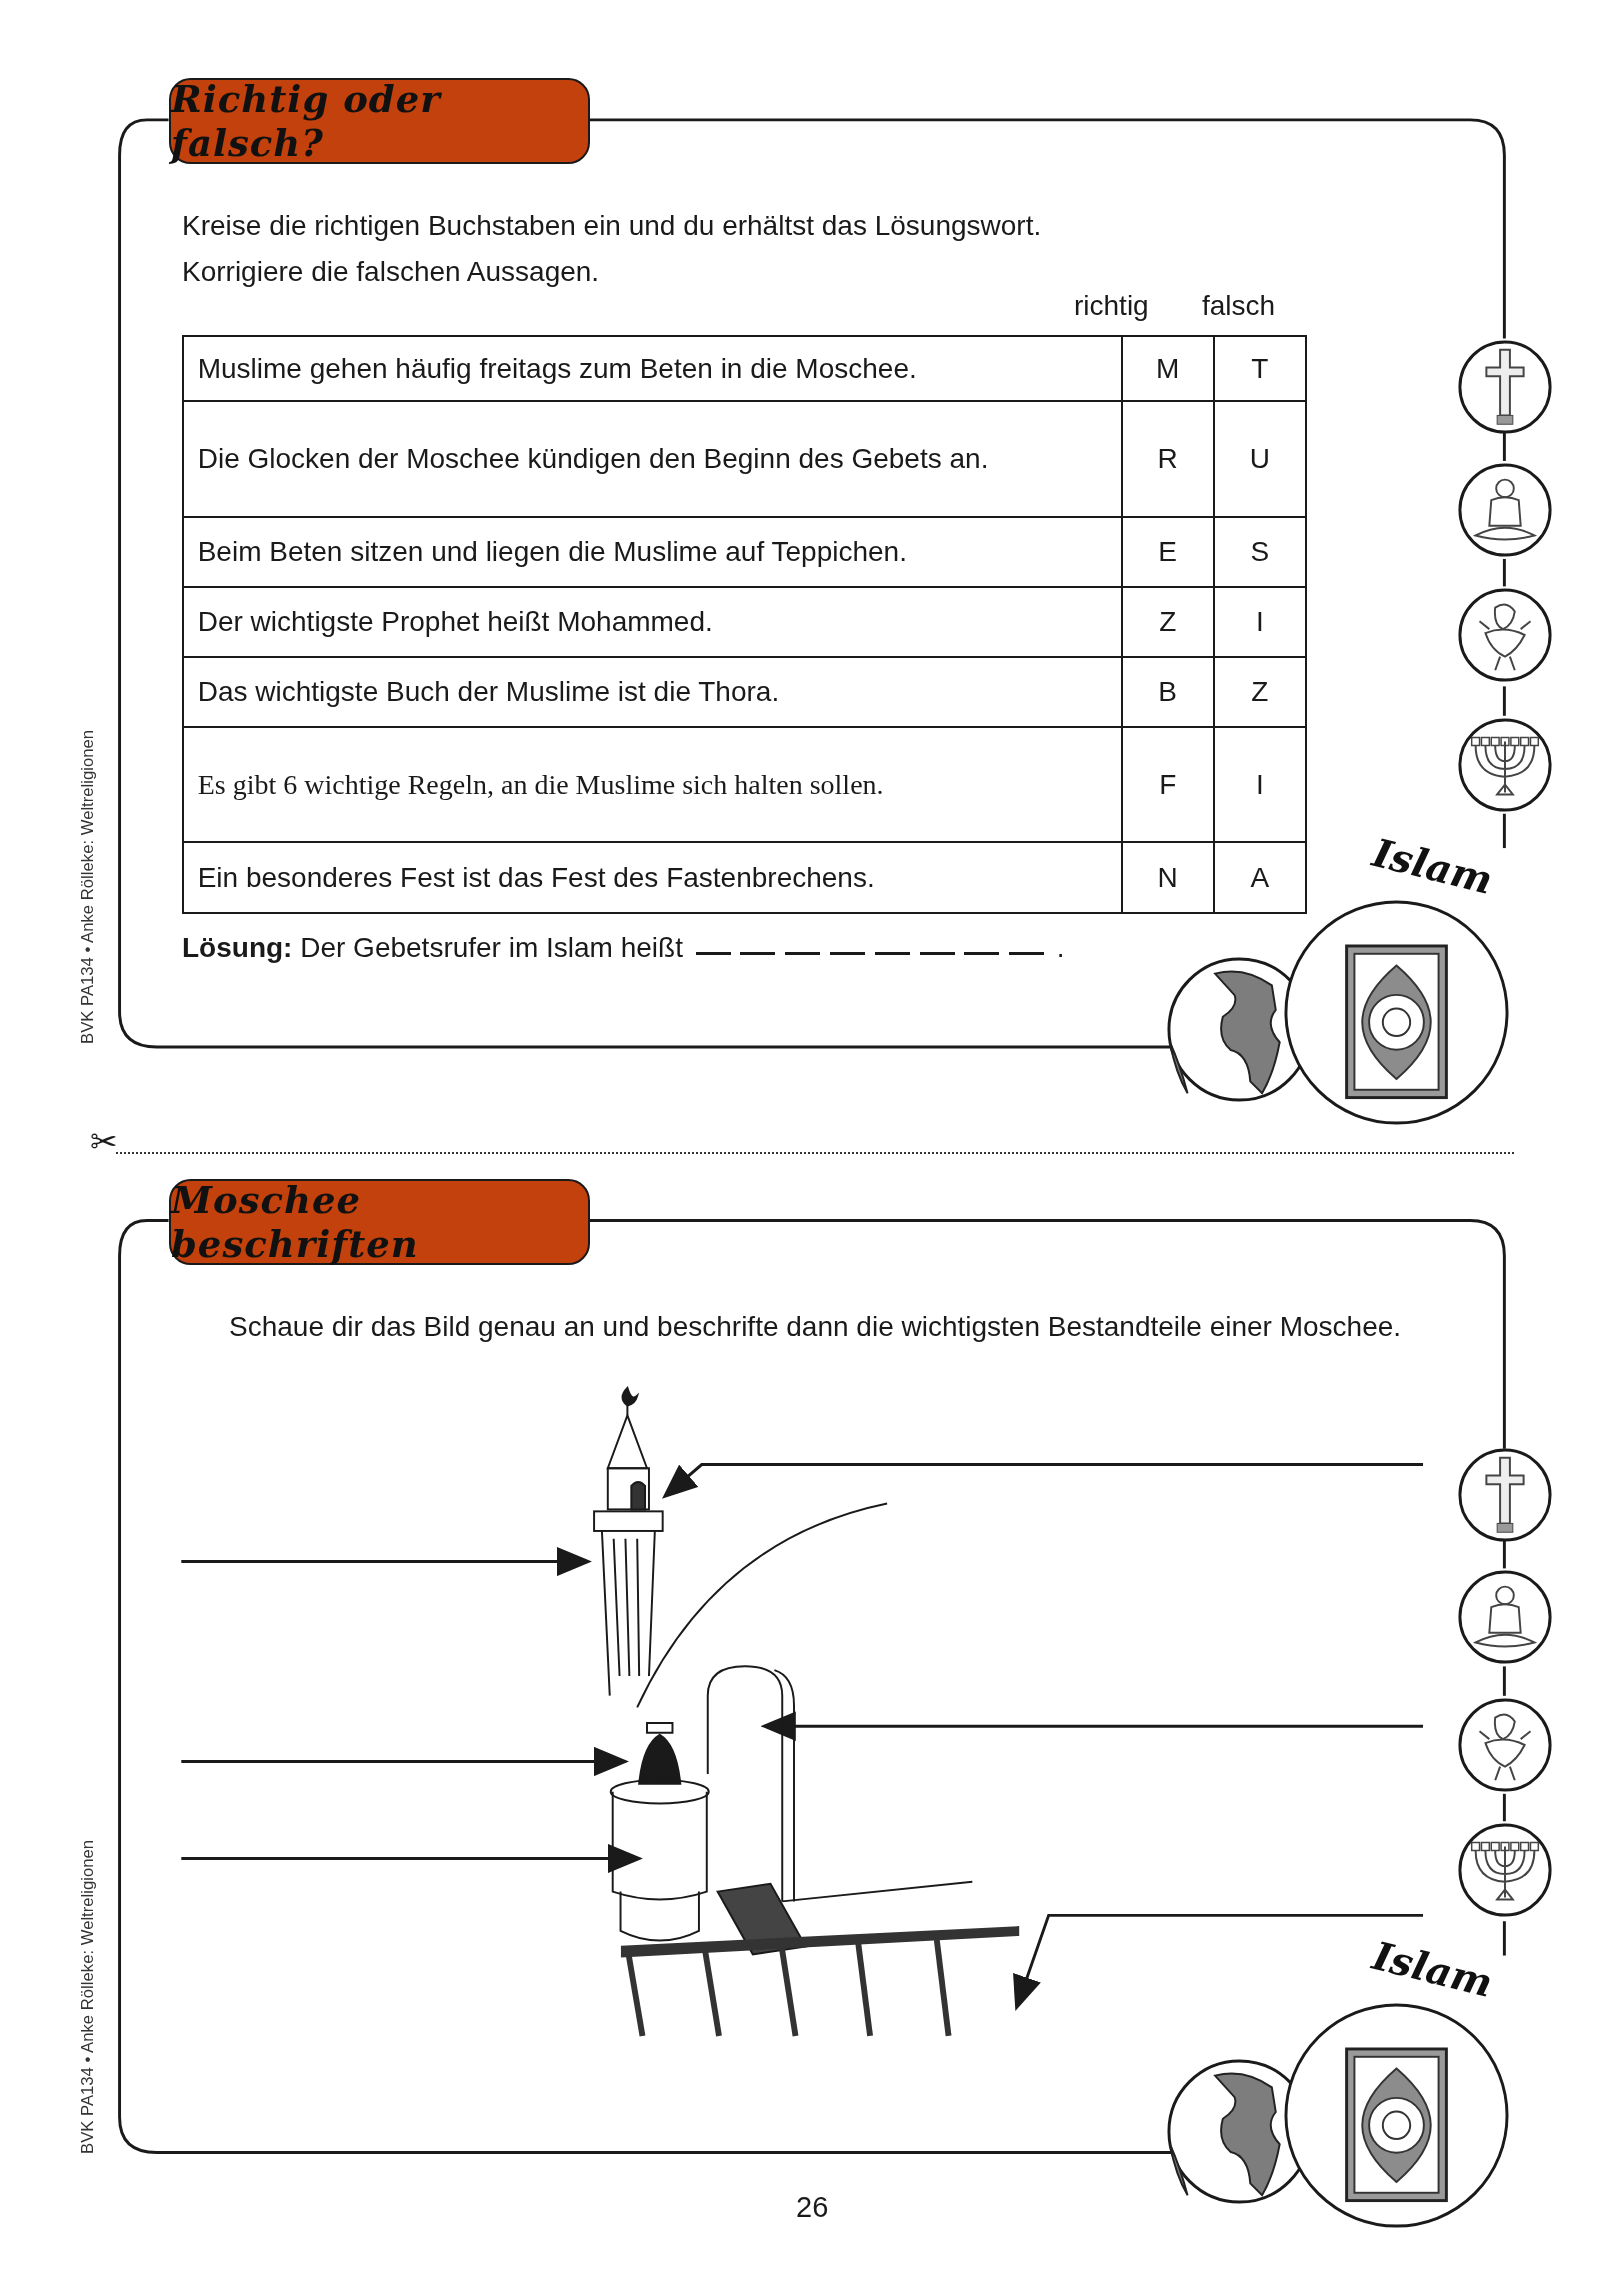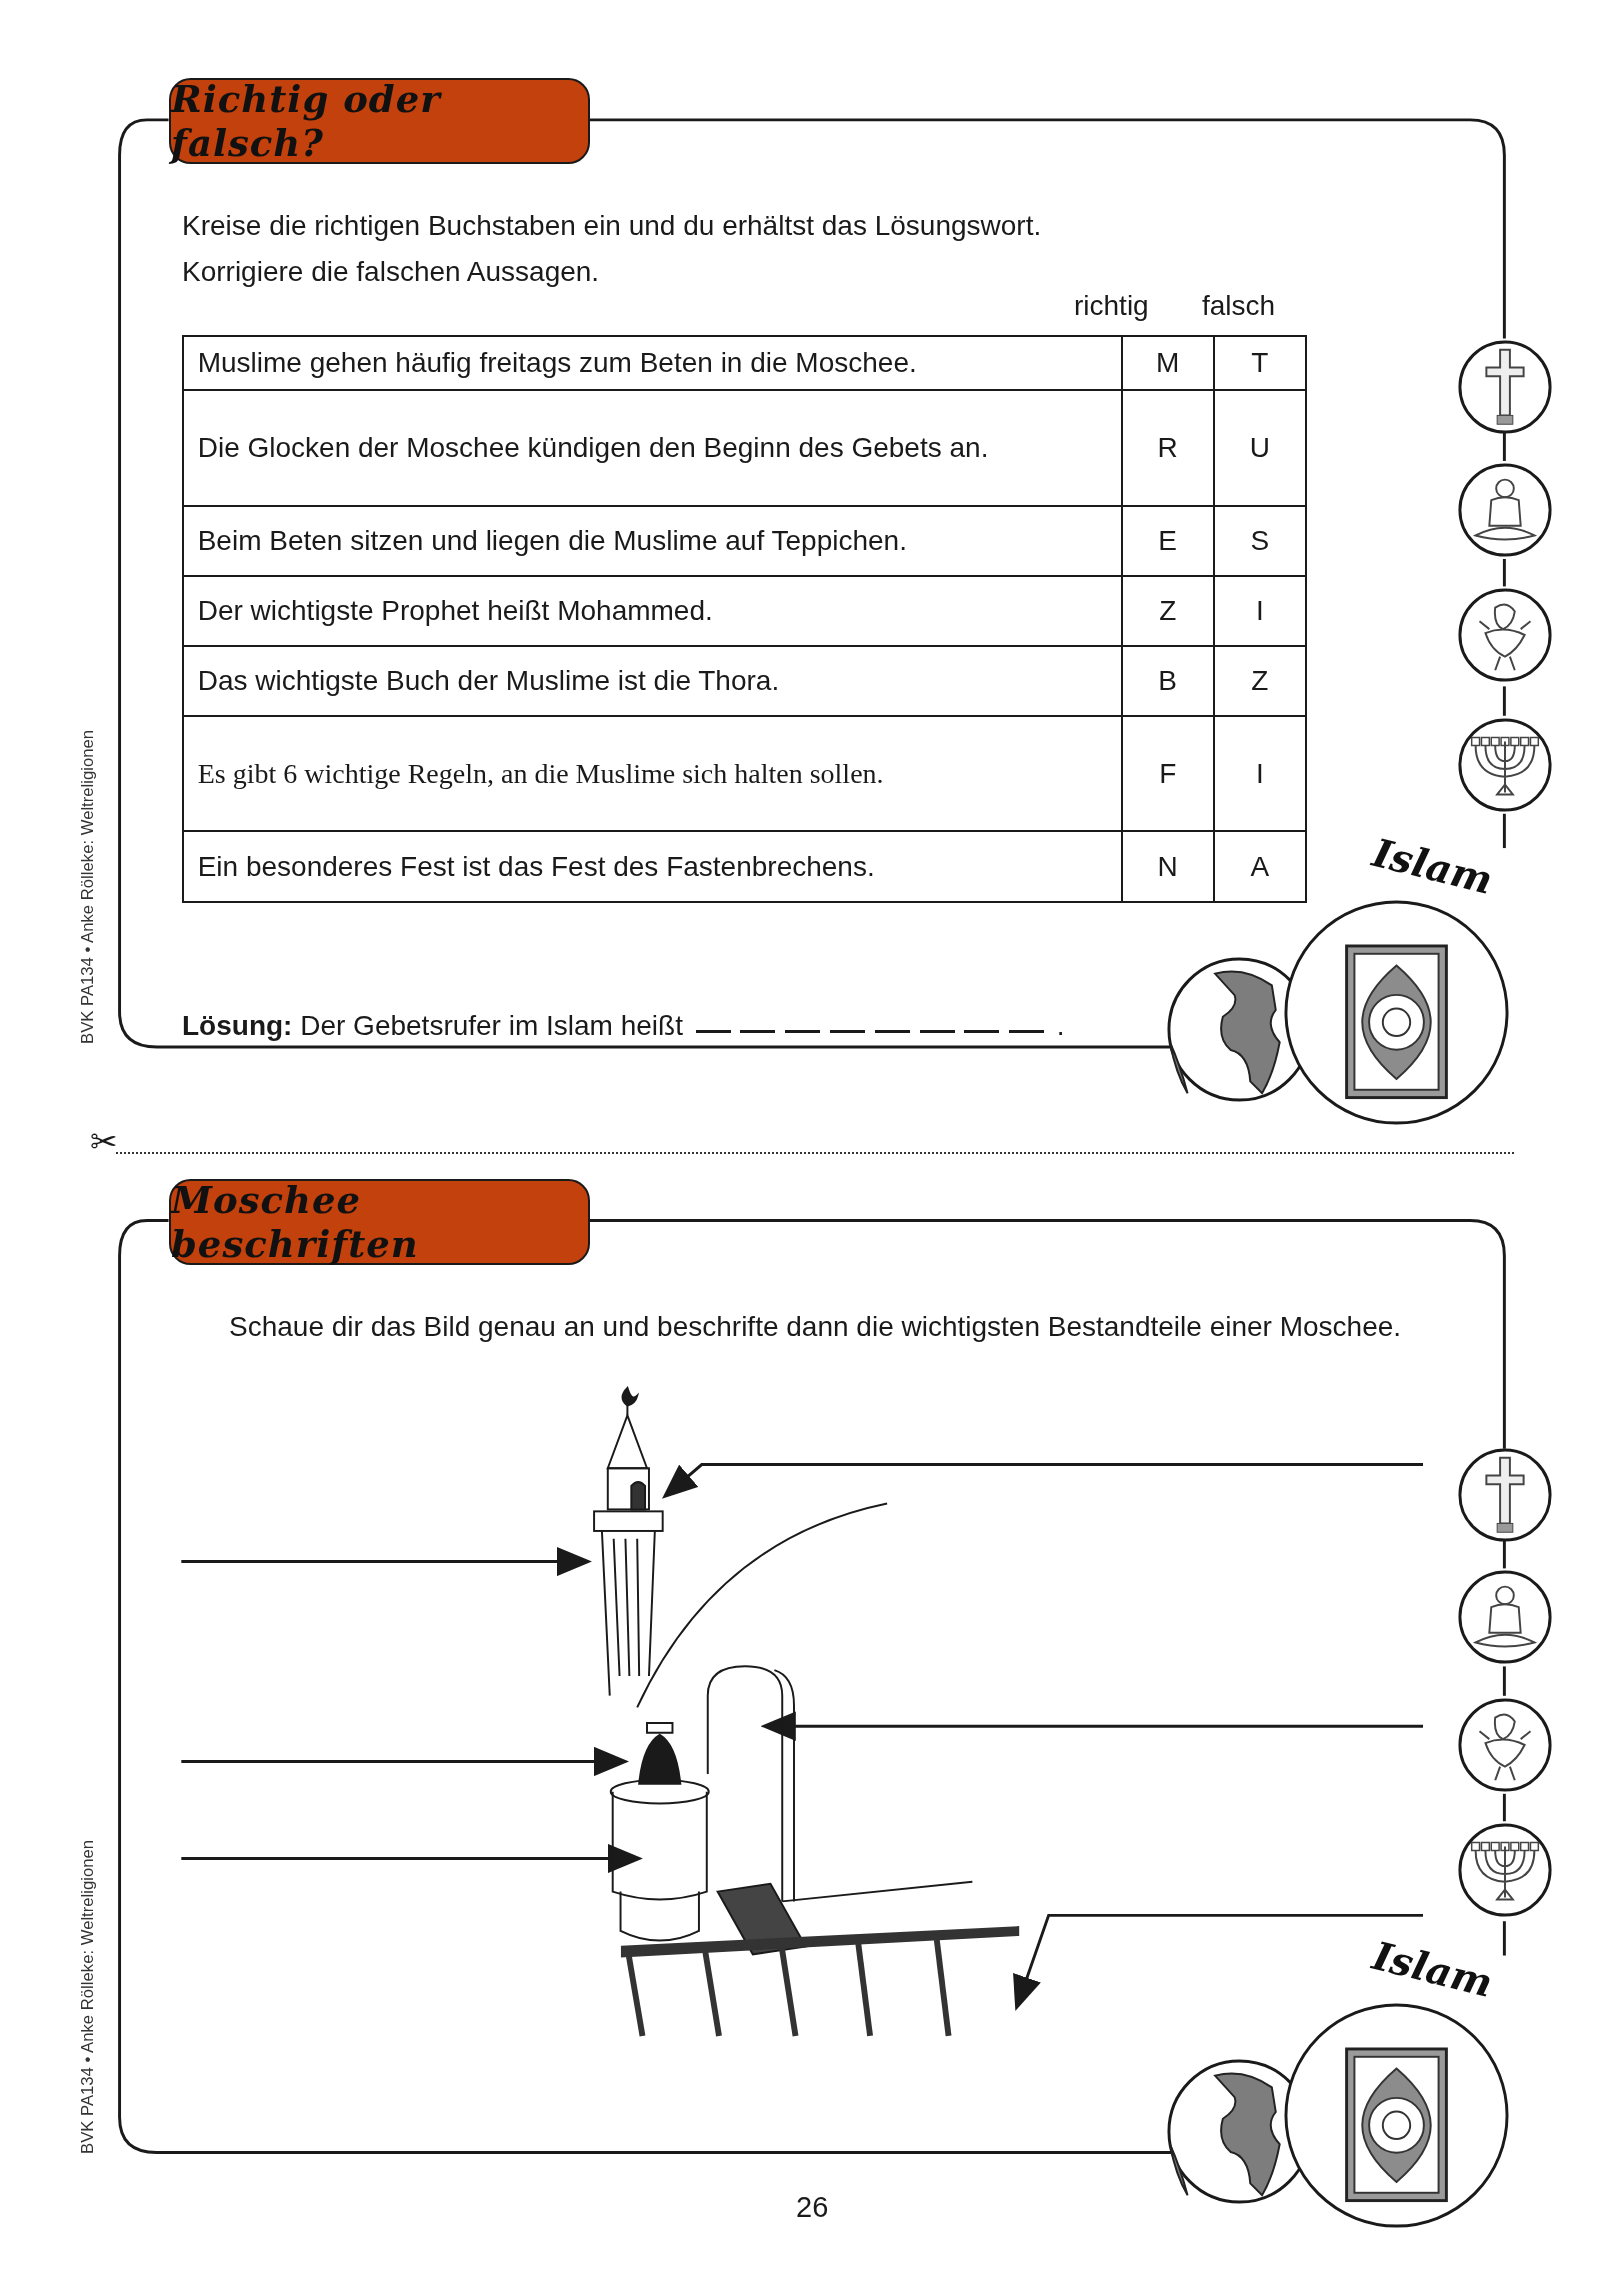--- a/index.html
+++ b/index.html
@@ -64,21 +64,21 @@
 <div class="abs instr" style="left:182px;top:203px;">
   <div>Kreise die richtigen Buchstaben ein und du erhältst das Lösungswort.</div>
   <div>Korrigiere die falschen Aussagen.</div>
 </div>
 
 <div class="abs colhead" style="left:1074px;top:290px;">richtig</div>
 <div class="abs colhead" style="left:1202px;top:290px;">falsch</div>
 
 <table class="quiz">
   <tbody>
-      <tr style="height:54px;">
+      <tr style="height:65px;">
     <td class="stmt">Muslime gehen häufig freitags zum Beten in die Moschee.</td>
     <td class="letter">M</td>
     <td class="letter">T</td>
   </tr>
   <tr style="height:116px;">
     <td class="stmt" style="padding-right:118px;">Die Glocken der Moschee kündigen den Beginn des Gebets an.</td>
     <td class="letter">R</td>
     <td class="letter">U</td>
   </tr>
   <tr style="height:70px;">
@@ -102,21 +102,21 @@
     <td class="letter">I</td>
   </tr>
   <tr style="height:71px;margin-top:24px;">
     <td class="stmt">Ein besonderes Fest ist das Fest des Fastenbrechens.</td>
     <td class="letter">N</td>
     <td class="letter">A</td>
   </tr>
 </tbody>
   </table>
 
-<div class="abs solution" style="left:182px;top:1010px;">
+<div class="abs solution" style="left:182px;top:932px;">
   <b>Lösung:</b>
   <span>Der Gebetsrufer im Islam heißt</span>
   <span>
     <span class="blank"></span><span class="blank"></span><span class="blank"></span><span class="blank"></span><span class="blank"></span><span class="blank"></span><span class="blank"></span><span class="blank"></span>
   </span><span>.</span>
 </div>
 
 <svg class="abs" style="left:1456px;top:338px;" width="98" height="98" viewBox="0 0 100 100">
   <circle cx="50" cy="50" r="46" fill="#fff" stroke="#1a1a1a" stroke-width="3"></circle>
   <path d="M45 12 h10 v18 h14 v9 h-14 v40 h-10 v-40 h-14 v-9 h14z" fill="#eee" stroke="#444" stroke-width="2"></path>

